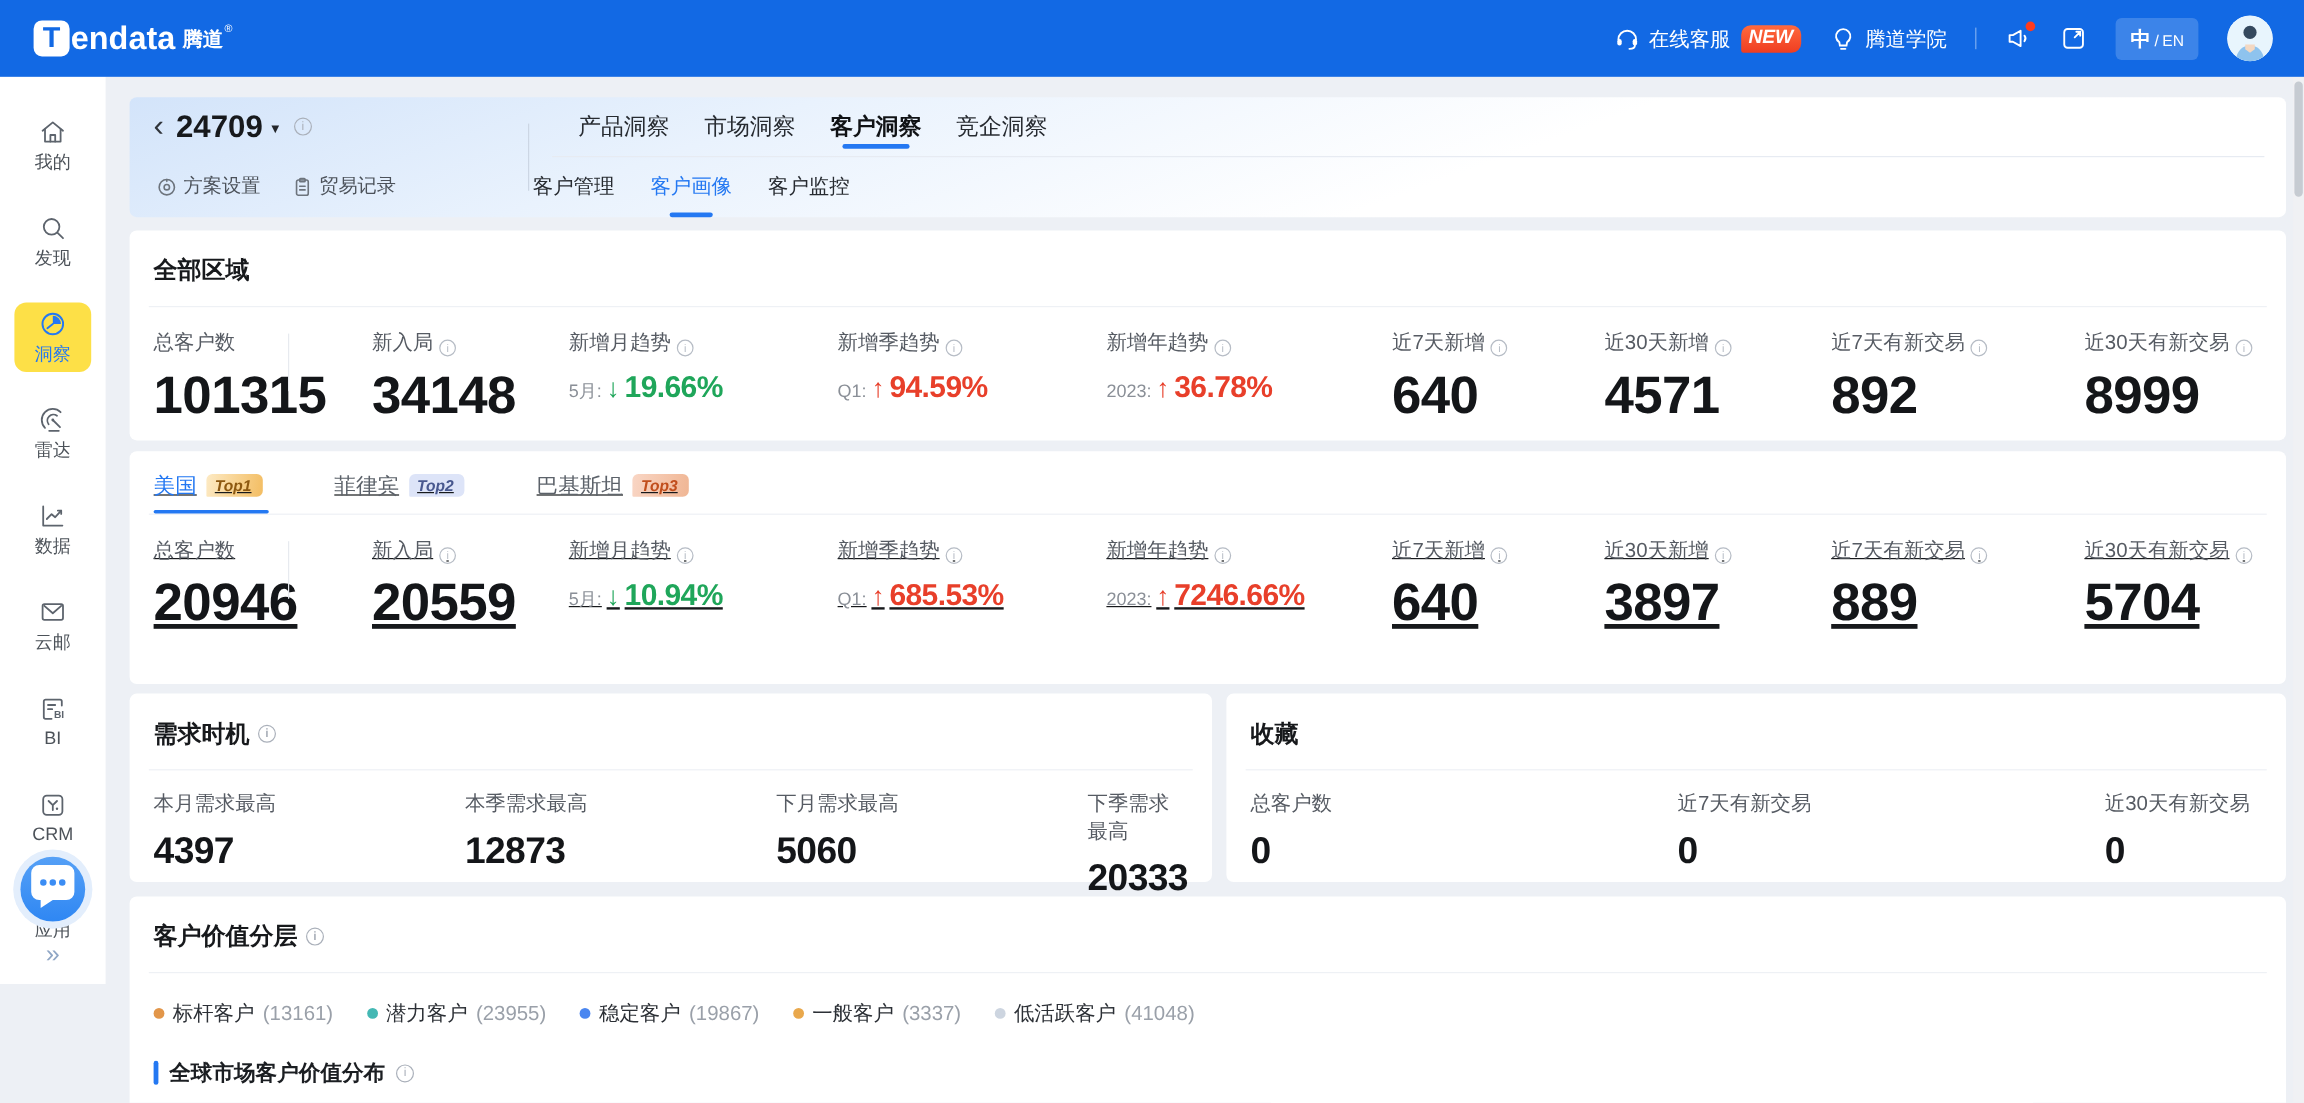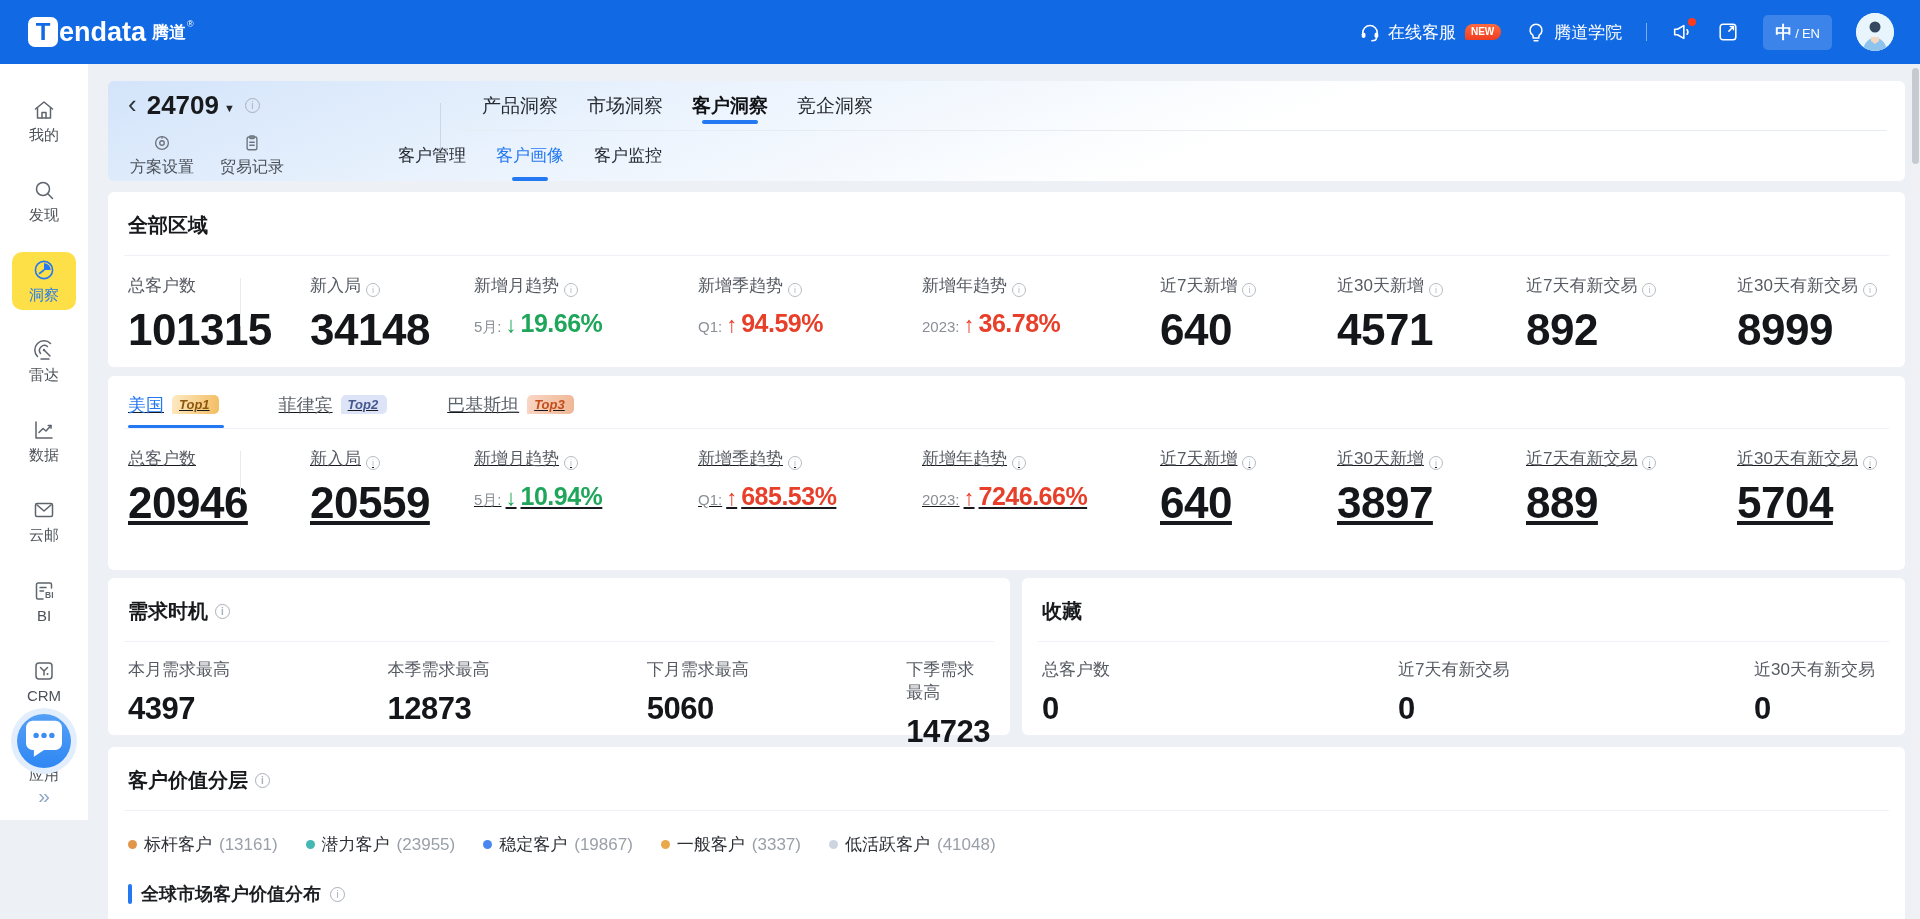--- a/index.html
+++ b/index.html
@@ -14,21 +14,21 @@
          display:flex; align-items:center; justify-content:space-between; z-index:30; }
   .logo { display:flex; align-items:center; margin-left:28px; }
   .logo-t { width:30px; height:30px; background:#fff; border-radius:7px; color:#1269e4;
             font-weight:bold; font-size:24px; display:flex; align-items:center; justify-content:center; }
   .logo-rest { color:#fff; font-size:27px; font-weight:bold; letter-spacing:0; margin-left:1px; }
   .logo-cn { color:#fff; font-size:17px; margin-left:6px; font-weight:bold; }
   .logo-reg { color:#fff; font-size:9px; vertical-align:top; position:relative; top:-8px; left:1px; }
   .hdr-right { display:flex; align-items:center; gap:24px; padding-right:26px; color:#fff; font-size:17px; }
   .hdr-item { display:flex; align-items:center; gap:7px; cursor:pointer; }
   .hdr-ic { width:22px; height:22px; display:inline-flex; }
-  .badge-new { background:linear-gradient(180deg,#ff6a3d,#ef3d21); color:#fff; font-size:10px; 
+  .badge-new { background:linear-gradient(180deg,#ff6a3d,#ef3d21); color:#fff; font-size:16px; font-style:italic;
                font-weight:bold; padding:2px 7px 3px 6px; border-radius:8px 8px 8px 2px; margin-left:2px; }
   .hdr-div { width:1px; height:18px; background:rgba(255,255,255,.45); }
   .bell-wrap { position:relative; }
   .red-dot { position:absolute; top:-3px; right:-3px; width:8px; height:8px; background:#ff3b1d; border-radius:50%; }
   .lang-btn { background:rgba(255,255,255,.18); border-radius:5px; padding:6px 12px; display:flex; align-items:baseline;
               gap:3px; cursor:pointer; }
   .lang-zh { font-size:17px; font-weight:bold; } .lang-sep,.lang-en { font-size:13px; }
   .avatar { width:38px; height:38px; border-radius:50%; background:#eaf6fd; overflow:hidden; display:flex;
             align-items:flex-end; justify-content:center; cursor:pointer; }
 
@@ -61,21 +61,21 @@
   .caret { font-size:11px; color:#23262b; margin:4px 0 0 5px; cursor:pointer; }
   .info { display:inline-flex; width:15px; height:15px; border:1px solid #aab0ba; border-radius:50%; color:#aab0ba;
           font-size:10px; align-items:center; justify-content:center; font-style:normal; flex:none; cursor:pointer; }
   .plan-info { margin-left:10px; }
   .tabs { display:flex; gap:29px; margin-left:352px; padding-left:32px; height:100%; align-items:center; }
   .tab { font-size:19px; color:#272b31; position:relative; height:100%; display:flex; align-items:center; cursor:pointer; }
   .tab.active { font-weight:bold; color:#101215; }
   .tab.active::after { content:''; position:absolute; left:50%; transform:translateX(-50%); bottom:6px; width:56px;
                        height:4px; border-radius:2px; background:#2478f2; }
   .quick { display:flex; align-items:center; gap:26px; margin-left:22px; color:#4c525a; font-size:16px; }
-  .quick-item { display:flex; align-items:center; gap:5px; cursor:pointer;flex-direction:column; }
+  .quick-item { display:flex; align-items:center; gap:5px; cursor:pointer; }
   .qic { width:18px; height:18px; color:#6d747d; display:inline-flex; }
   .subtabs { display:flex; gap:30px; margin-left:352px; padding-left:32px; height:100%; align-items:center; }
   .subtab { font-size:17px; color:#272b31; position:relative; height:100%; display:flex; align-items:center; cursor:pointer; }
   .subtab.active { color:#2478f2; }
   .subtab.active::after { content:''; position:absolute; left:50%; transform:translateX(-50%); bottom:0; width:36px;
                           height:4px; border-radius:2px; background:#2478f2; }
 
   
   .statcard { margin-top:11px; padding:0 16px; }
   .sc-title { font-size:20px; font-weight:bold; padding:20px 4px 16px 4px; display:flex; align-items:center; gap:7px; }
@@ -563,21 +563,21 @@
         <div class="stat mini-stat dw">
           <div class="stat-label">
             <span>下月需求最高</span>
           </div>
           <div class="stat-value">5060</div>
         </div>
         <div class="stat mini-stat" style="flex:1;">
           <div class="stat-label">
             <span>下季需求最高</span>
           </div>
-          <div class="stat-value">14723</div>
+          <div class="stat-value">20333</div>
         </div>
       </div>
     </div>
     <div class="card fav-card" style="height:157px;">
       <div class="sc-title">
         <span>收藏</span>
       </div>
       <div class="sc-div"></div>
       <div class="mini-row">
         <div class="stat mini-stat fw">

